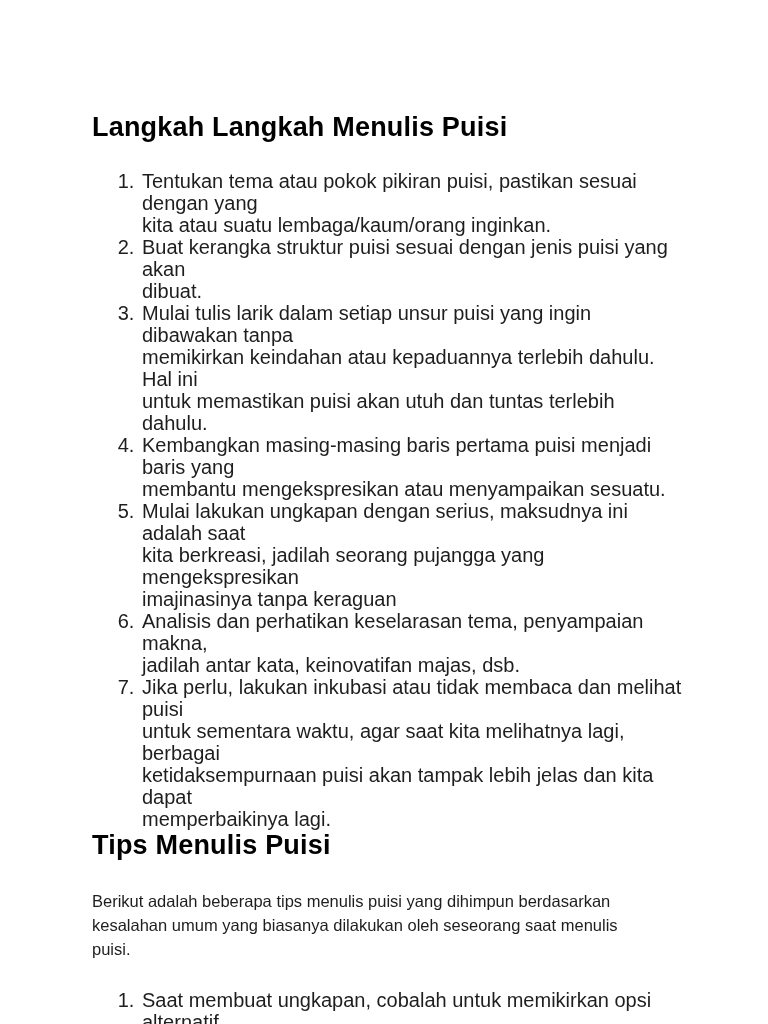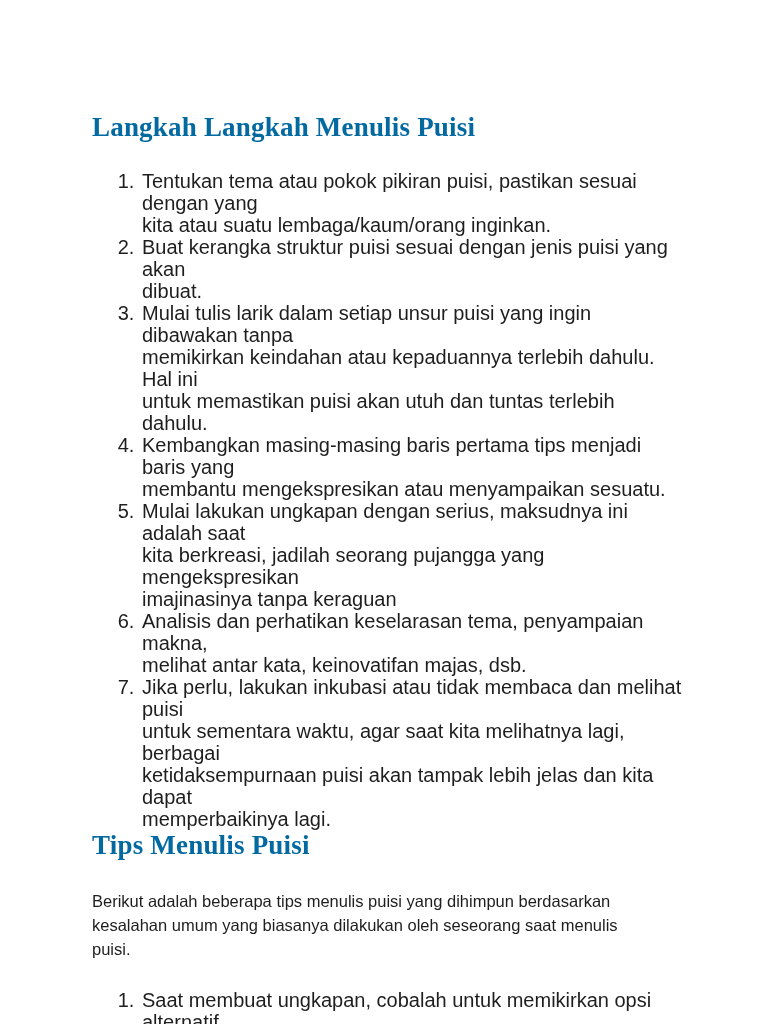--- a/index.html
+++ b/index.html
@@ -12,26 +12,26 @@
     width: 768px;
     height: 1024px;
     background: #ffffff;
     box-sizing: border-box;
     padding: 112px 86px 0 92px;
     overflow: hidden;
     font-family: "Liberation Sans", sans-serif;
     color: #1e1e1e;
   }
   .doc-heading {
-    font-family: Liberation Serif, serif;
+    font-family: Liberation Sans, sans-serif;
     font-weight: 700;
     font-size: 27px;
     line-height: 30px;
     letter-spacing: 0.2px;
-    color: #0369a1;
+    color: #000000;
     margin: 0;
   }
   .doc-heading.second {
   }
   .intro {
     font-size: 16.5px;
     line-height: 24px;
     margin: 29px 0 0 0;
     white-space: pre-line;
   }
@@ -55,27 +55,27 @@
 
 
   <ol class="steps">
       <li>Tentukan tema atau pokok pikiran puisi, pastikan sesuai dengan yang
 kita atau suatu lembaga/kaum/orang inginkan.</li>
       <li>Buat kerangka struktur puisi sesuai dengan jenis puisi yang akan
 dibuat.</li>
       <li>Mulai tulis larik dalam setiap unsur puisi yang ingin dibawakan tanpa
 memikirkan keindahan atau kepaduannya terlebih dahulu. Hal ini
 untuk memastikan puisi akan utuh dan tuntas terlebih dahulu.</li>
-      <li>Kembangkan masing-masing baris pertama tips menjadi baris yang
+      <li>Kembangkan masing-masing baris pertama puisi menjadi baris yang
 membantu mengekspresikan atau menyampaikan sesuatu.</li>
       <li>Mulai lakukan ungkapan dengan serius, maksudnya ini adalah saat
 kita berkreasi, jadilah seorang pujangga yang mengekspresikan
 imajinasinya tanpa keraguan</li>
       <li>Analisis dan perhatikan keselarasan tema, penyampaian makna,
-melihat antar kata, keinovatifan majas, dsb.</li>
+jadilah antar kata, keinovatifan majas, dsb.</li>
       <li>Jika perlu, lakukan inkubasi atau tidak membaca dan melihat puisi
 untuk sementara waktu, agar saat kita melihatnya lagi, berbagai
 ketidaksempurnaan puisi akan tampak lebih jelas dan kita dapat
 memperbaikinya lagi.</li>
     </ol>
 
   <h1 class="doc-heading second">Tips Menulis Puisi</h1>
 
   <p class="intro">Berikut adalah beberapa tips menulis puisi yang dihimpun berdasarkan
 kesalahan umum yang biasanya dilakukan oleh seseorang saat menulis

